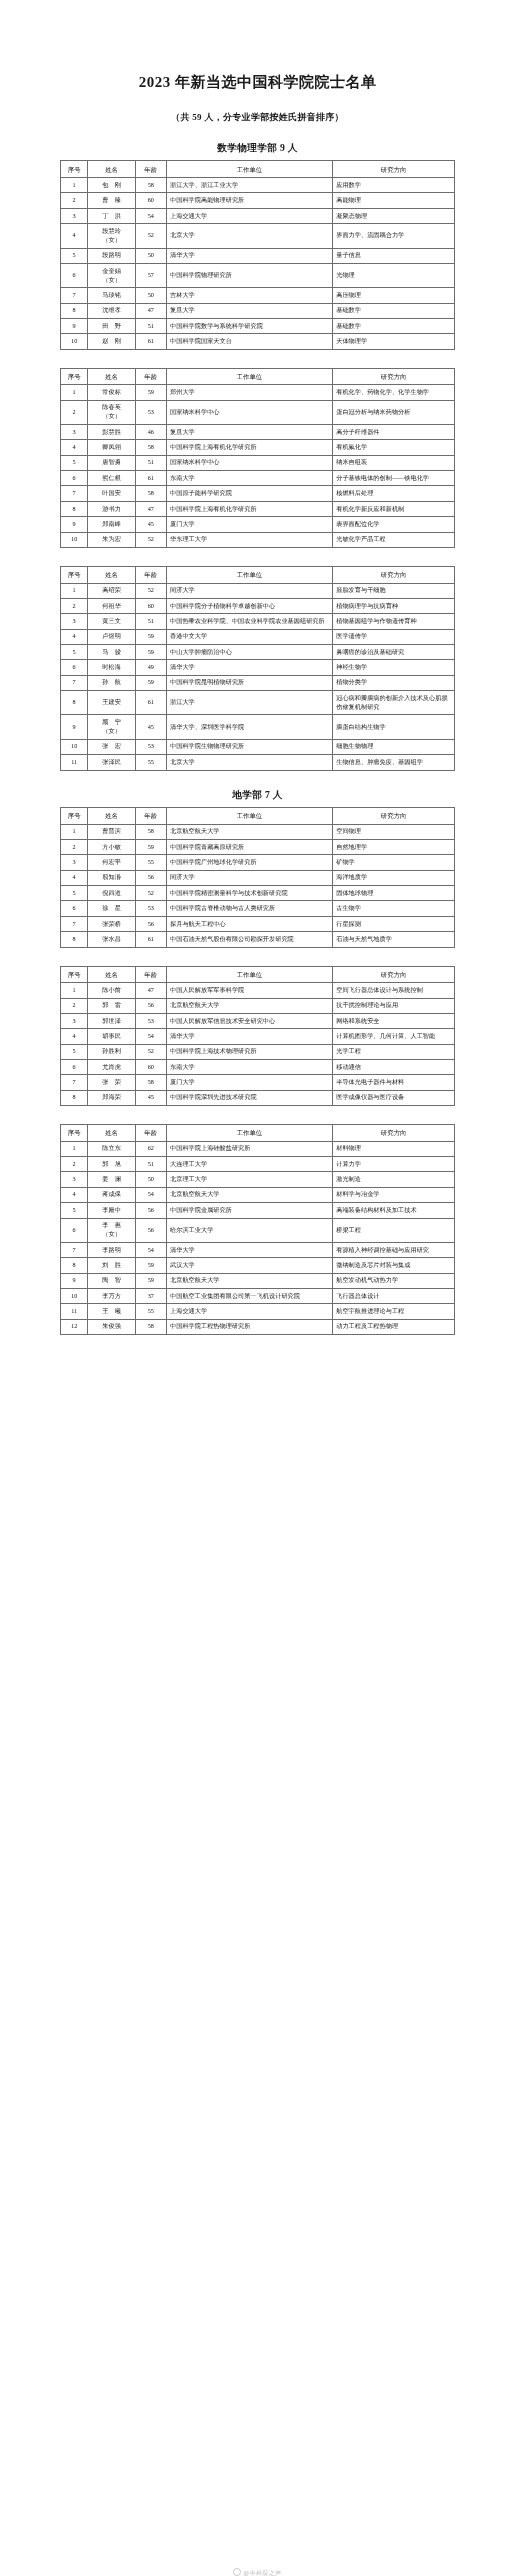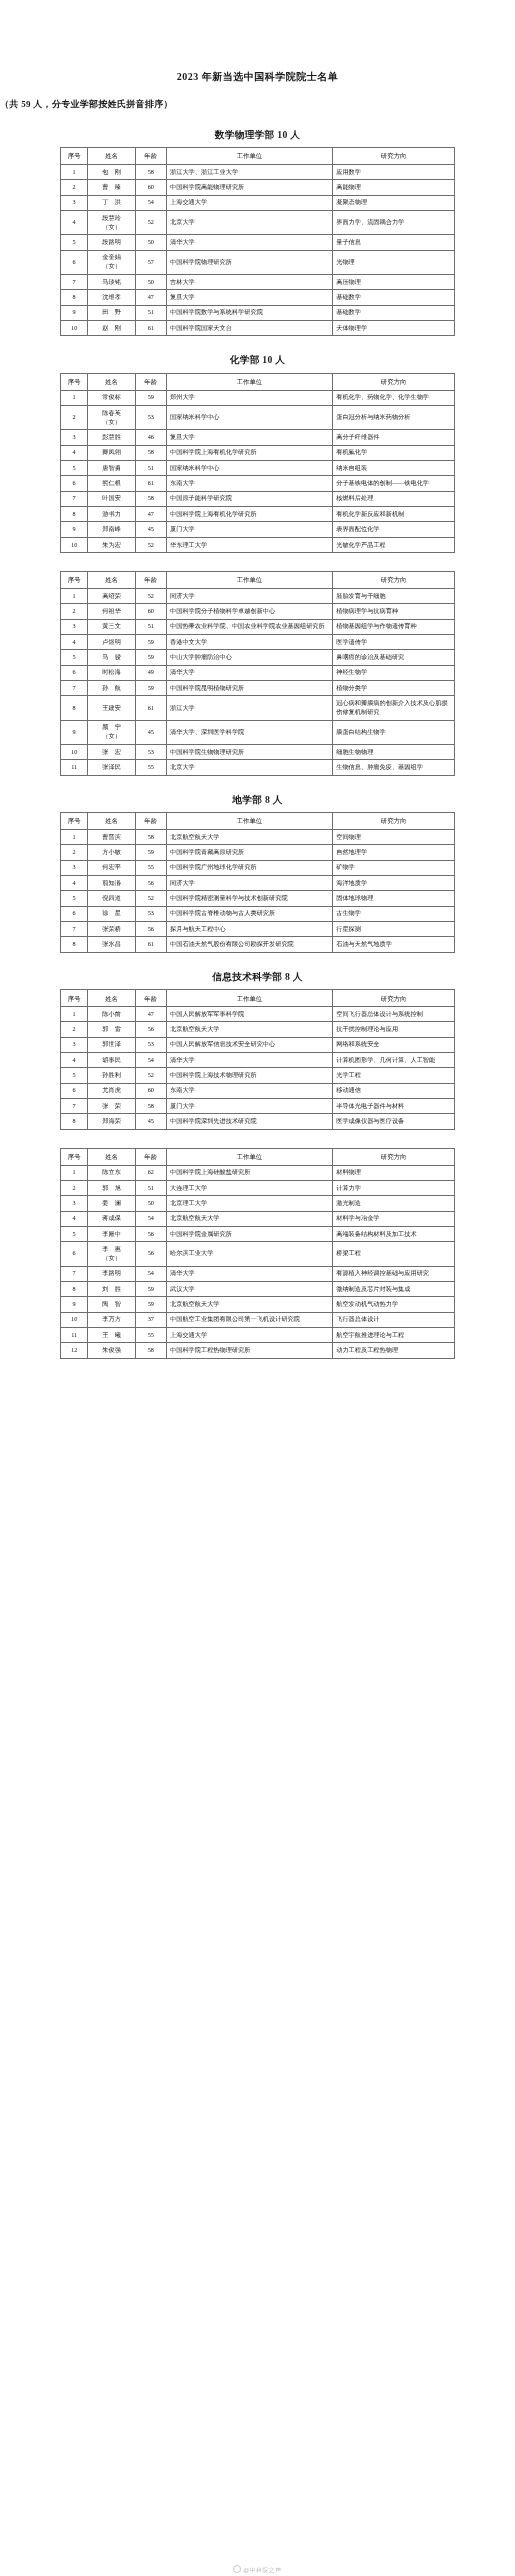--- a/index.html
+++ b/index.html
@@ -16,28 +16,28 @@
   .page {
     width: 515px;
     min-height: 2576px;
     background: #ffffff;
     box-sizing: border-box;
     padding: 0 0 38px 0;
     position: relative;
   }
   .doc-title {
     text-align: center;
-    font-size: 10px;
+    font-size: 15px;
     font-weight: bold;
     letter-spacing: 0.5px;
     padding-top: 63px;
     line-height: 1.3;
   }
   .doc-subtitle {
-    text-align: left;
+    text-align: center;
     font-size: 9px;
     font-weight: bold;
     letter-spacing: 0.3px;
     padding-top: 9.7px;
     line-height: 1.3;
   }
   .section {
     margin-top: 18px;
   }
   .section-heading {
@@ -100,21 +100,21 @@
 </head>
 <body>
 
 <div class="page">
 
   <h1 class="doc-title">2023 年新当选中国科学院院士名单</h1>
   <div class="doc-subtitle">（共 59 人，分专业学部按姓氏拼音排序）</div>
 
   <div id="sections-root">
       <div class="section">
-        <div class="section-heading">数学物理学部 10 人</div>
+        <div class="section-heading">数学物理学部 9 人</div>
         <table class="roster">
           <thead>
             <tr>
               <th class="c-idx">序号</th>
               <th class="c-name">姓名</th>
               <th class="c-age">年龄</th>
               <th class="c-org">工作单位</th>
               <th class="c-dir">研究方向</th>
             </tr>
           </thead>
@@ -188,21 +188,20 @@
               <td class="c-idx">10</td>
               <td class="c-name name-cell">赵　刚</td>
               <td class="c-age">61</td>
               <td class="c-org">中国科学院国家天文台</td>
               <td class="c-dir">天体物理学</td>
             </tr>
           </tbody>
         </table>
       </div>
       <div class="section">
-        <div class="section-heading">化学部 10 人</div>
         <table class="roster">
           <thead>
             <tr>
               <th class="c-idx">序号</th>
               <th class="c-name">姓名</th>
               <th class="c-age">年龄</th>
               <th class="c-org">工作单位</th>
               <th class="c-dir">研究方向</th>
             </tr>
           </thead>
@@ -368,21 +367,21 @@
               <td class="c-idx">11</td>
               <td class="c-name name-cell">张泽民</td>
               <td class="c-age">55</td>
               <td class="c-org">北京大学</td>
               <td class="c-dir">生物信息、肿瘤免疫、基因组学</td>
             </tr>
           </tbody>
         </table>
       </div>
       <div class="section">
-        <div class="section-heading">地学部 8 人</div>
+        <div class="section-heading">地学部 7 人</div>
         <table class="roster">
           <thead>
             <tr>
               <th class="c-idx">序号</th>
               <th class="c-name">姓名</th>
               <th class="c-age">年龄</th>
               <th class="c-org">工作单位</th>
               <th class="c-dir">研究方向</th>
             </tr>
           </thead>
@@ -440,21 +439,20 @@
               <td class="c-idx">8</td>
               <td class="c-name name-cell">张水昌</td>
               <td class="c-age">61</td>
               <td class="c-org">中国石油天然气股份有限公司勘探开发研究院</td>
               <td class="c-dir">石油与天然气地质学</td>
             </tr>
           </tbody>
         </table>
       </div>
       <div class="section">
-        <div class="section-heading">信息技术科学部 8 人</div>
         <table class="roster">
           <thead>
             <tr>
               <th class="c-idx">序号</th>
               <th class="c-name">姓名</th>
               <th class="c-age">年龄</th>
               <th class="c-org">工作单位</th>
               <th class="c-dir">研究方向</th>
             </tr>
           </thead>

